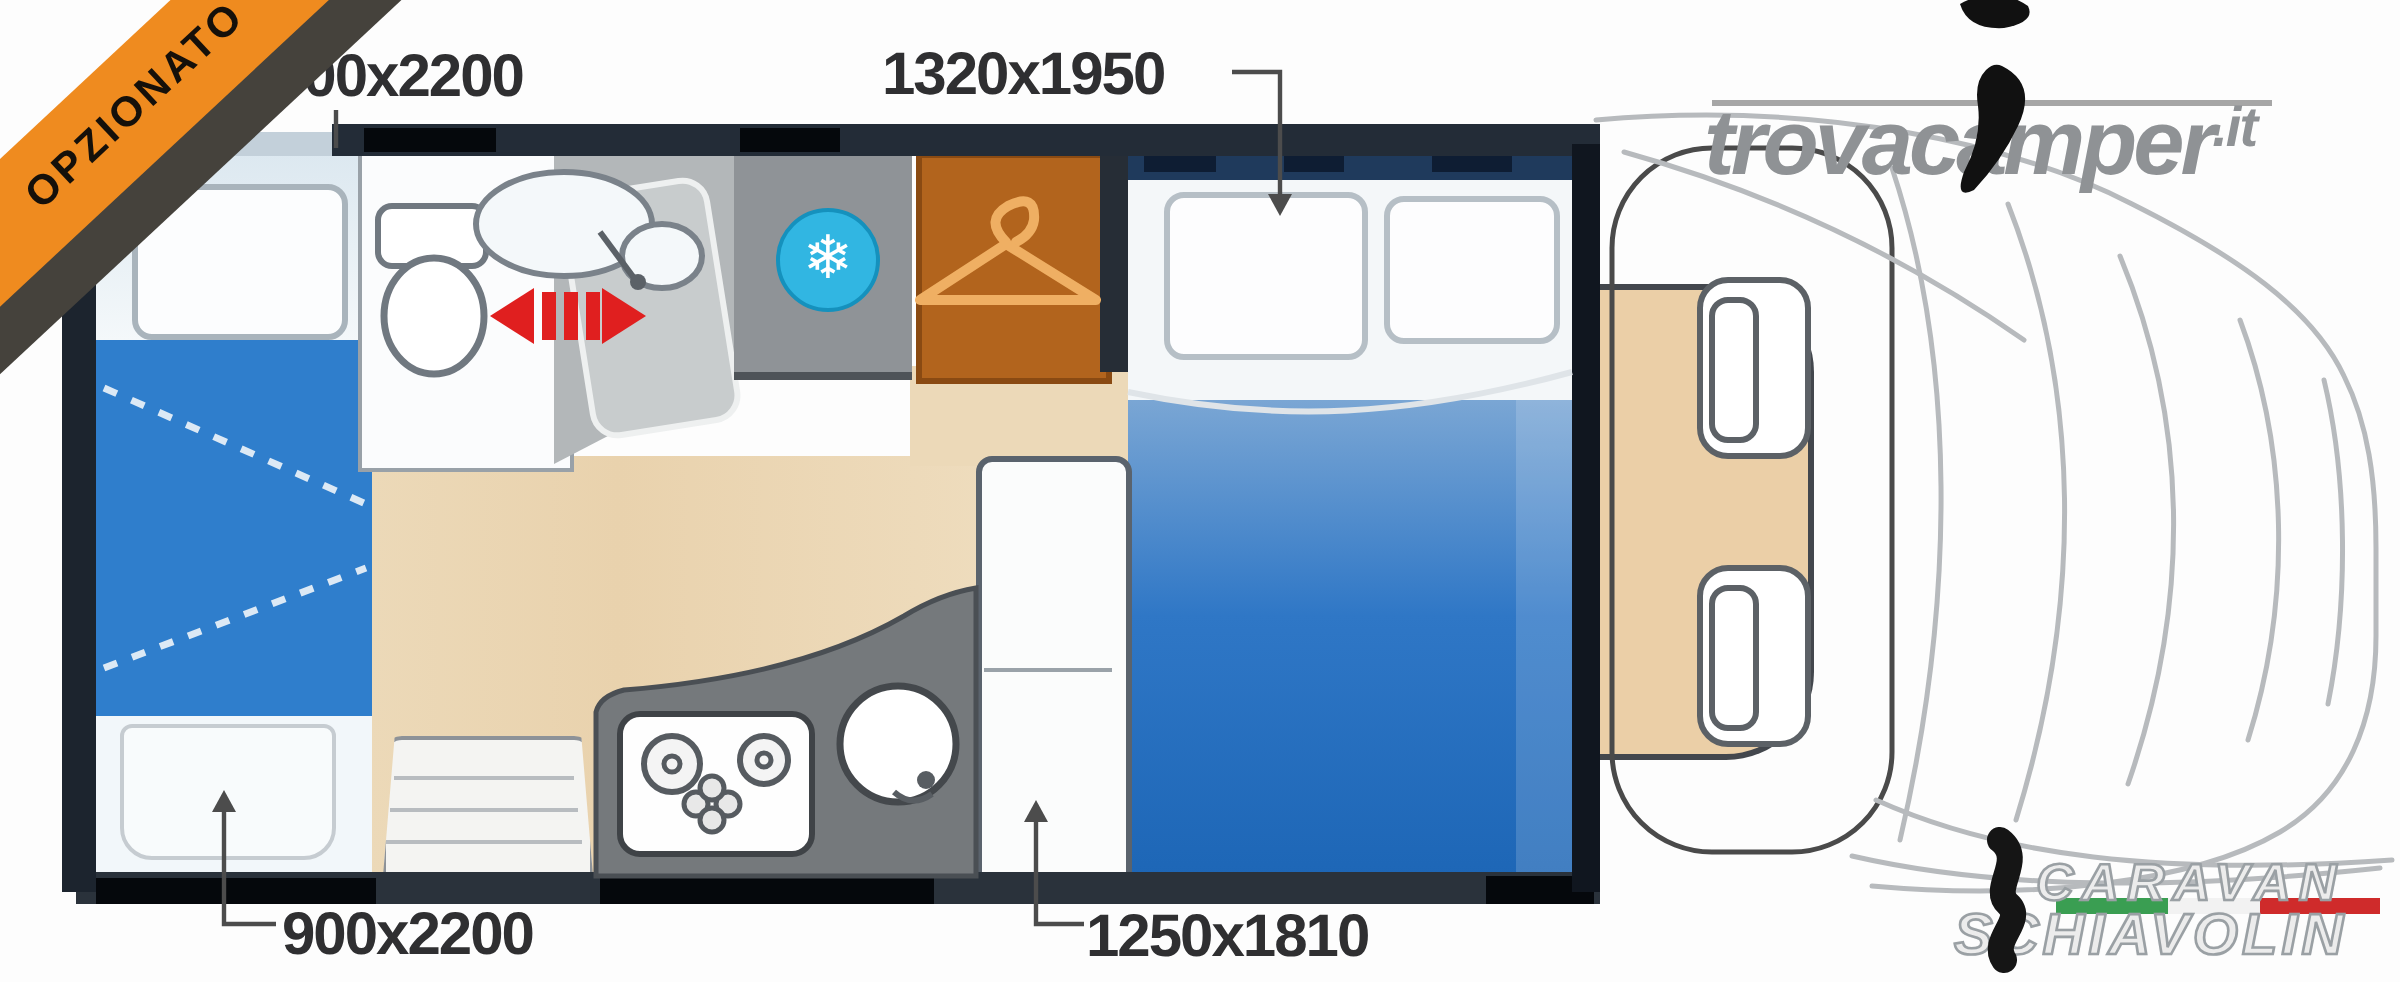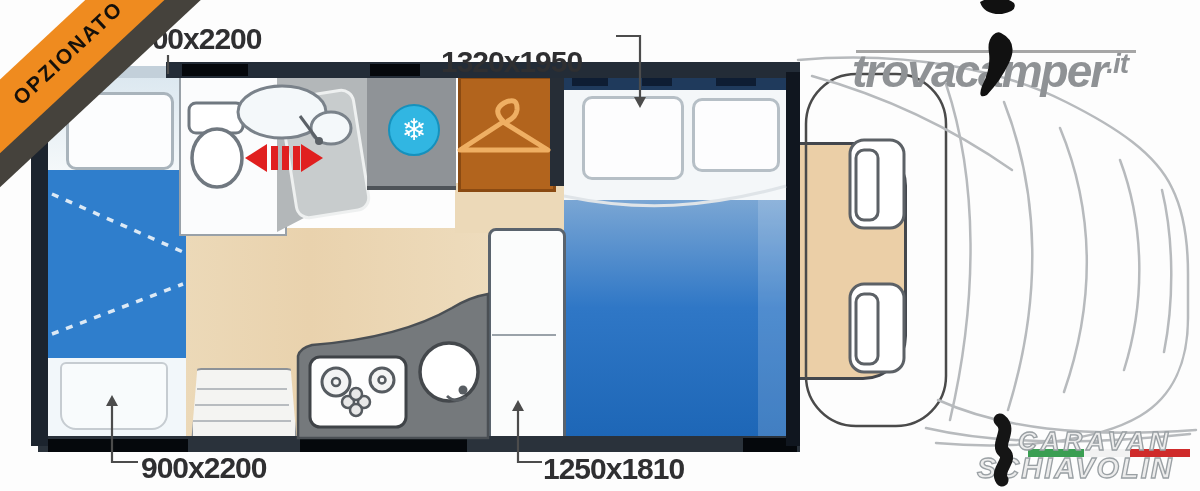--- a/index.html
+++ b/index.html
@@ -86,21 +86,21 @@
 <div class="abs z3 wallseg" style="left:182px;top:64px;width:66px;height:12px;"></div>
 <div class="abs z3 wallseg" style="left:370px;top:64px;width:50px;height:12px;"></div>
 <div class="abs z3 wall" style="left:38px;top:436px;width:762px;height:16px;background:#2a323b;"></div>
 <div class="abs z3 wallseg" style="left:48px;top:439px;width:140px;height:13px;"></div>
 <div class="abs z3 wallseg" style="left:300px;top:439px;width:167px;height:13px;"></div>
 <div class="abs z3 wallseg" style="left:743px;top:438px;width:54px;height:14px;"></div>
 <div class="abs z3" style="left:31px;top:74px;width:17px;height:372px;background:#1c242e;"></div>
 <div class="abs z3" style="left:786px;top:72px;width:14px;height:374px;background:#10161f;"></div>
 
 <div class="dim" style="left:136px;top:22px;">900x2200</div>
-<div class="dim" style="left:441px;top:21px;margin-top:24px;">1320x1950</div>
+<div class="dim" style="left:441px;top:21px;">1320x1950</div>
 <div class="dim" style="left:141px;top:451px;">900x2200</div>
 <div class="dim" style="left:543px;top:452px;">1250x1810</div>
 
 <svg class="ov" width="1200" height="491" viewBox="0 0 1200 491">
 
   <g stroke="#dce9f5" stroke-width="3.5" stroke-dasharray="7 8" fill="none">
     <line x1="52" y1="194" x2="183" y2="252"></line>
     <line x1="52" y1="334" x2="183" y2="284"></line>
   </g>
 

